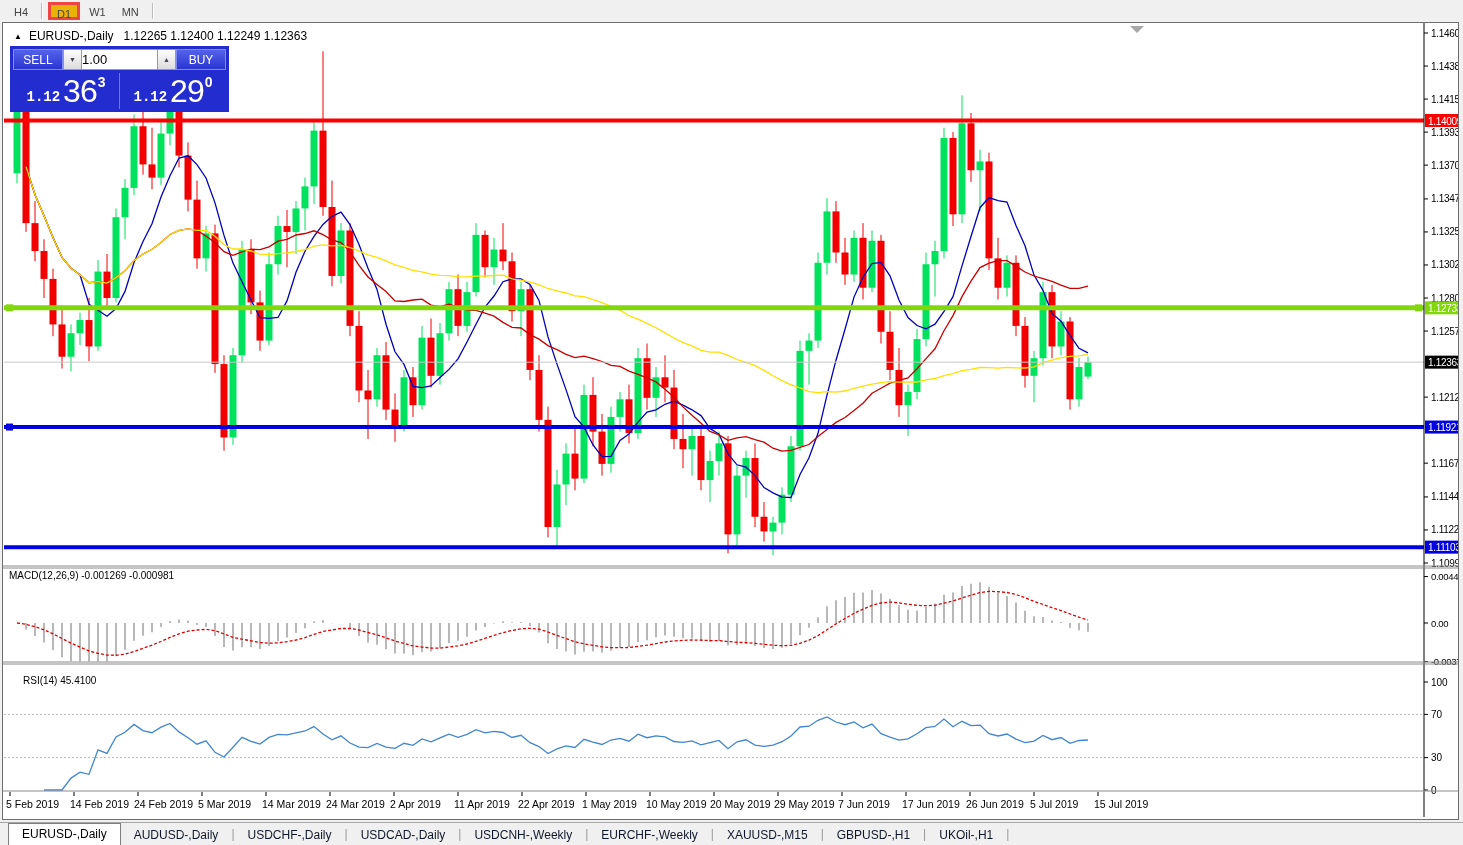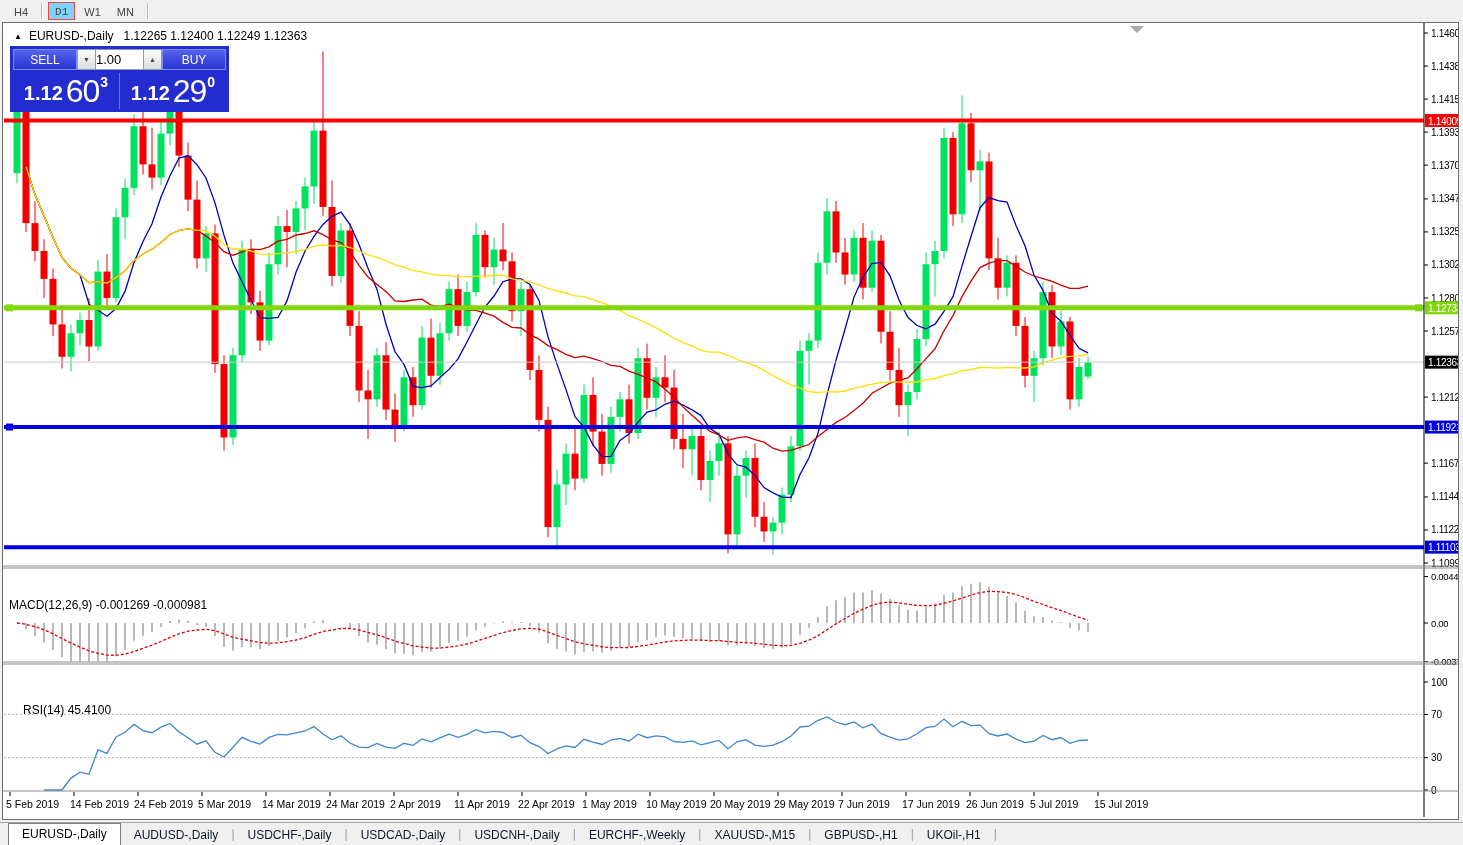--- a/index.html
+++ b/index.html
@@ -4,54 +4,54 @@
 <style>
   html,body{margin:0;padding:0;background:#f0f0f0;width:1463px;height:845px;overflow:hidden;
     font-family:"Liberation Sans",sans-serif;-webkit-font-smoothing:antialiased;}
   .app{position:relative;width:1463px;height:845px;background:#f0f0f0;}
 
   
   .toolbar{position:absolute;left:0;top:0;width:1463px;height:22px;background:#f0f0f0;
     display:flex;align-items:center;padding-left:6px;box-sizing:border-box;}
   .tf-btn{height:18px;min-width:26px;margin:0 1px;border:1px solid transparent;background:transparent;
     font-size:11px;color:#444;font-family:"Liberation Sans",sans-serif;text-align:center;line-height:16px;cursor:pointer;}
-  .tf-btn.active{background:#7dd3fc;border:1px solid #ef4444;font-family:Liberation Mono, monospace;}
+  .tf-btn.active{background:#eab308;border:3px solid #ef4444;}
   .tb-sep{width:1px;height:16px;background:#bdbdbd;margin:0 5px;box-shadow:1px 0 0 #fff;}
 
   
   .chart-frame{position:absolute;left:2px;top:22px;width:1457px;height:798px;background:#fff;
     border:1px solid #6e6e6e;box-sizing:border-box;}
   #chart-svg{position:absolute;left:0;top:0;}
 
   
   .chart-title{position:absolute;left:14px;top:29px;height:14px;display:flex;align-items:center;
     font-size:12px;color:#000;white-space:nowrap;}
   .collapse{font-size:8px;margin-right:7px;color:#000;cursor:pointer;}
   .chart-title .sym{margin-right:10px;}
 
   
   .trade-panel{position:absolute;left:10px;top:46px;width:219px;background:#232cce;
     padding:3px;box-sizing:border-box;}
   .tp-row1{display:flex;height:21px;}
   .tp-btn{background:linear-gradient(#5463ea,#2a35d2);border:1px solid #7e8bf2;color:#fff;
     font-size:12px;font-family:"Liberation Sans",sans-serif;cursor:pointer;padding:0;}
-  .tp-sell,.tp-buy{width:64px;}
+  .tp-sell,.tp-buy{width:50px;}
   .tp-spin{width:19px;background:linear-gradient(#fdfdfd,#dcdcdc);border:1px solid #8b9ab5;
     font-size:7px;color:#445;cursor:pointer;padding:0;}
   .tp-vol{flex:1;border:1px solid #8b9ab5;border-left:none;border-right:none;background:#fff;
     font-size:13px;padding:0 14px 0 0;font-family:"Liberation Sans",sans-serif;min-width:0;}
   .tp-row2{display:flex;margin-top:3px;height:36px;}
   .tp-price{flex:1;display:flex;justify-content:center;align-items:center;color:#fff;cursor:pointer;}
   .tp-price.sell{border-right:1px solid #6a76ec;}
-  .pp-small{font-size:20px;font-weight:bold;align-self:flex-end;padding-bottom:4px;margin-right:3px;}
+  .pp-small{font-size:14px;font-weight:bold;align-self:flex-end;padding-bottom:4px;margin-right:3px;font-family:Liberation Mono, monospace;}
   .pp-big{font-size:32px;line-height:36px;letter-spacing:-1px;}
   .pp-sup{font-size:14px;font-weight:bold;align-self:flex-start;padding-top:1px;margin-left:1px;}
 
   
-  .ind-label{position:absolute;font-size:12px;color:#000;white-space:nowrap;margin-top:28px;}
+  .ind-label{position:absolute;font-size:10px;color:#000;white-space:nowrap;}
 
   
   .tabs{position:absolute;left:0;top:822px;width:1463px;height:23px;background:#f0f0f0;
     border-top:1px solid #a6a6a6;display:flex;align-items:flex-end;padding-left:8px;box-sizing:border-box;}
   .tab{height:19px;line-height:19px;padding:0 13px;font-size:12px;color:#0f172a;cursor:pointer;white-space:nowrap;}
   .tab.active{background:#fff;border:1px solid #7e7e7e;border-bottom:none;height:21px;line-height:21px;color:#000;}
   .tab-sep{color:#9a9a9a;align-self:center;font-size:12px;}
 </style>
 </head>
 <body>
@@ -574,21 +574,21 @@
     <div class="tp-row1">
       <button class="tp-btn tp-sell">SELL</button>
       <button class="tp-spin">▼</button>
       <input class="tp-vol" value="1.00" style="">
       <button class="tp-spin">▲</button>
       <button class="tp-btn tp-buy">BUY</button>
     </div>
     <div class="tp-row2">
       <div class="tp-price sell">
         <span class="pp-small">1.12</span>
-        <span class="pp-big">60</span>
+        <span class="pp-big">36</span>
         <span class="pp-sup">3</span>
       </div>
       <div class="tp-price buy">
         <span class="pp-small">1.12</span>
         <span class="pp-big">29</span>
         <span class="pp-sup">0</span>
       </div>
     </div>
   </div>
 
@@ -596,21 +596,21 @@
   <div class="ind-label" style="left:23px;top:675px;">RSI(14) 45.4100</div>
 
   <div class="tabs">
     <div class="tab active">EURUSD-,Daily</div>
     <div class="tab">AUDUSD-,Daily</div>
       <span class="tab-sep">|</span>
     <div class="tab">USDCHF-,Daily</div>
       <span class="tab-sep">|</span>
     <div class="tab">USDCAD-,Daily</div>
       <span class="tab-sep">|</span>
-    <div class="tab">USDCNH-,Daily</div>
+    <div class="tab">USDCNH-,Weekly</div>
       <span class="tab-sep">|</span>
     <div class="tab">EURCHF-,Weekly</div>
       <span class="tab-sep">|</span>
     <div class="tab">XAUUSD-,M15</div>
       <span class="tab-sep">|</span>
     <div class="tab">GBPUSD-,H1</div>
       <span class="tab-sep">|</span>
     <div class="tab">UKOil-,H1</div>
       <span class="tab-sep">|</span>
   </div>

